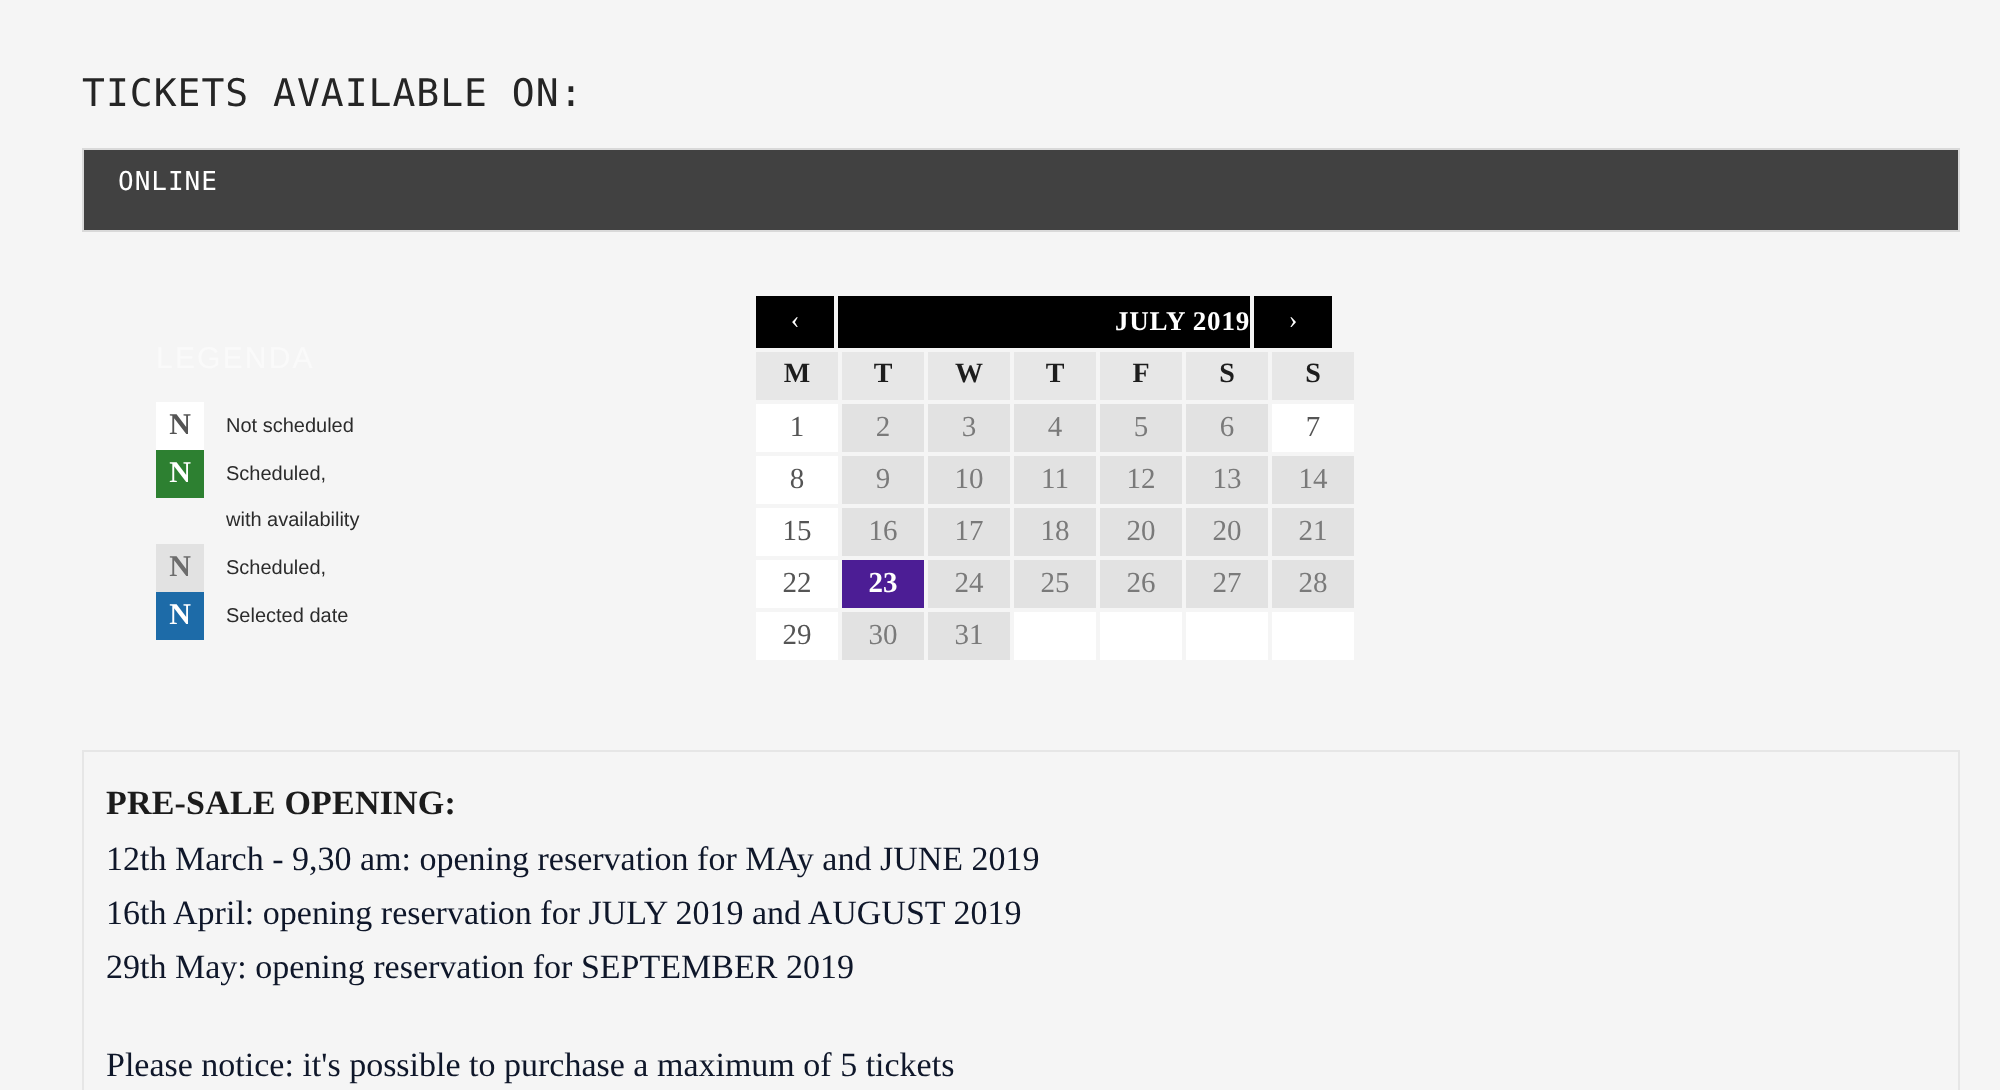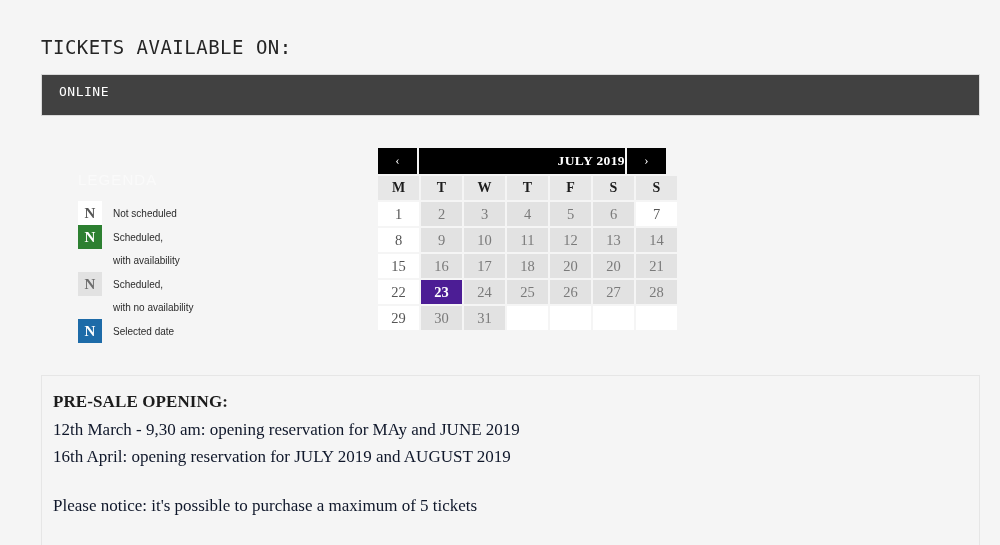--- a/index.html
+++ b/index.html
@@ -233,21 +233,21 @@
         <div class="legend-row">
           <div class="legend-swatch sw-none">N</div>
           <div class="legend-text"><span>Not scheduled</span></div>
         </div>
         <div class="legend-row">
           <div class="legend-swatch sw-available">N</div>
           <div class="legend-text"><span>Scheduled,</span><span class="l2">with availability</span></div>
         </div>
         <div class="legend-row">
           <div class="legend-swatch sw-full">N</div>
-          <div class="legend-text"><span>Scheduled,</span><span class="l2">with no availability</span></div>
+          <div class="legend-text"><span>Scheduled,</span></div>
         </div>
         <div class="legend-row">
           <div class="legend-swatch sw-selected">N</div>
           <div class="legend-text"><span>Selected date</span></div>
         </div>
       </div>
   </div>
 
   <div class="calendar">
     <div class="cal-head">
@@ -316,19 +316,20 @@
         </tbody>
     </table>
   </div>
 
   <div class="info-panel">
     <div class="info-inner">
       <div class="info-heading">PRE-SALE OPENING:</div>
       <div id="info-lines">
           <div class="info-line">12th March - 9,30 am: opening reservation for MAy and JUNE 2019</div>
           <div class="info-line">16th April: opening reservation for JULY 2019 and AUGUST 2019</div>
+          <div class="info-line">29th May: opening reservation for SEPTEMBER 2019</div>
         </div>
       <div class="info-spacer"></div>
       <div class="info-line">Please notice: it's possible to purchase a maximum of 5 tickets</div>
     </div>
   </div>
 
 </div>
 
 </body></html>

